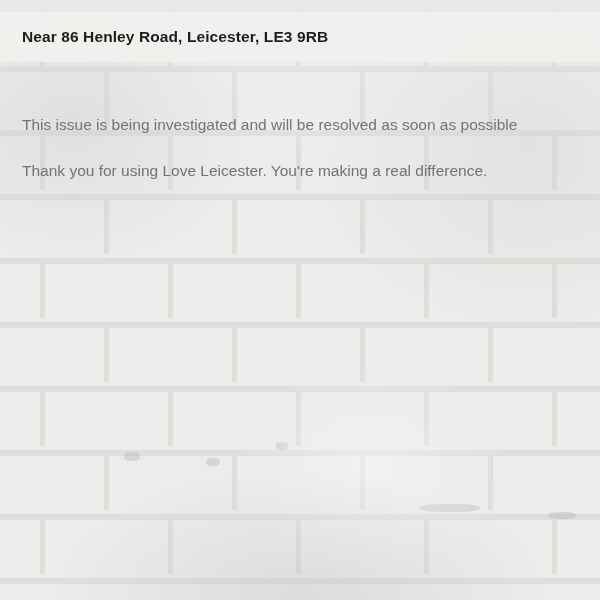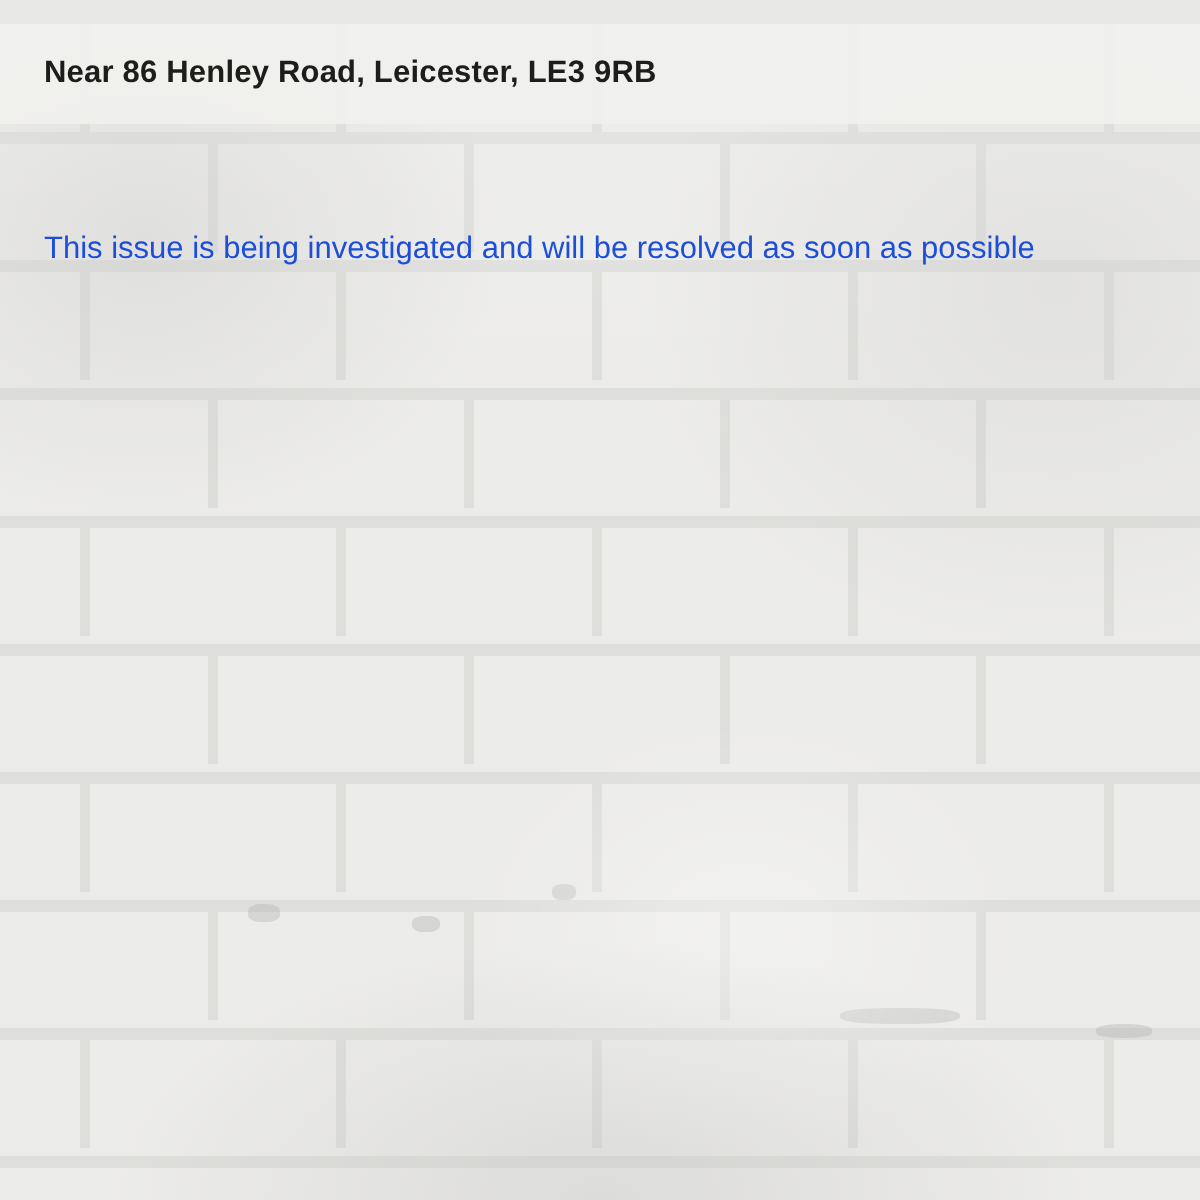--- a/index.html
+++ b/index.html
@@ -96,21 +96,21 @@
     top: 50px;
     left: 0;
     right: 0;
     bottom: 0;
     padding: 52px 36px 0 22px;
     box-sizing: border-box;
   }
   .paragraph {
     font-size: 15.5px;
     line-height: 1.42;
-    color: #1d4ed8;
+    color: #737373;
     margin: 0 0 24px 0;
     max-width: 545px;
   }
   .paragraph:last-child {
     margin-bottom: 0;
   }
 </style>
 </head>
 <body>
 
@@ -169,15 +169,16 @@
     <div class="grime"></div>
     <div class="wash"></div>
   </div>
 
   <div class="header">
     <div class="header-title">Near 86 Henley Road, Leicester, LE3 9RB</div>
   </div>
 
   <div class="content">
     <p class="paragraph">This issue is being investigated and will be resolved as soon as possible</p>
+    <p class="paragraph">Thank you for using Love Leicester. You're making a real difference.</p>
   </div>
 
 </div>
 
 </body></html>

